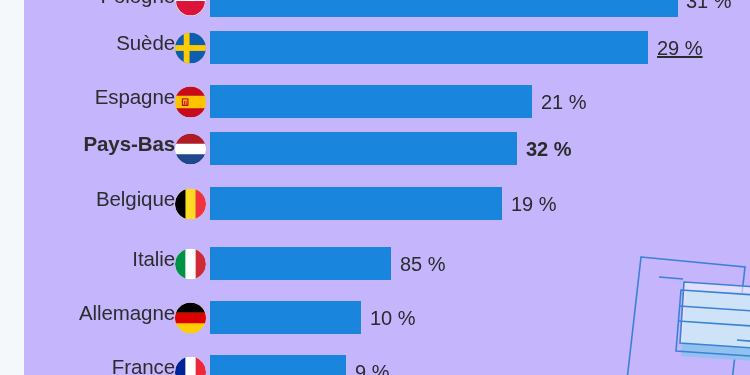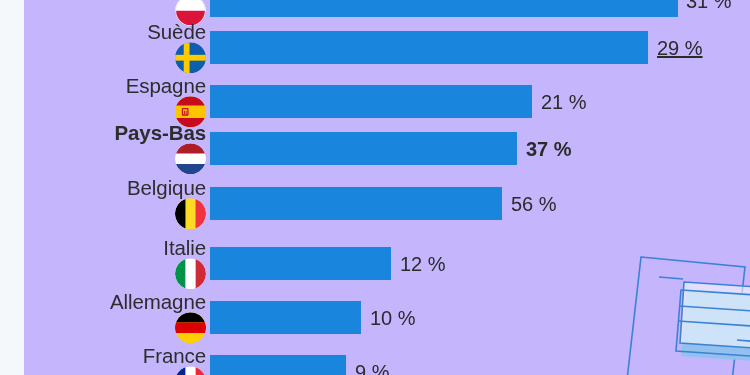--- a/index.html
+++ b/index.html
@@ -46,25 +46,24 @@
     align-items: center;
   }
 
   .row-label-zone {
     position: absolute;
     left: 0;
     top: 50%;
     transform: translateY(-50%);
     width: 182px;
     display: flex;
-    align-items: flex-end;
+    align-items: flex-start;
     justify-content: flex-end;
     padding-right: 0px;
     box-sizing: border-box;
-    flex-direction: column;
   }
 
   .country-name {
     font-size: 20.5px;
     color: #2d2d2d;
     white-space: nowrap;
     letter-spacing: -0.1px;
     line-height: 1;
   }
 
@@ -182,54 +181,54 @@
       <span class="country-name">Pays-Bas</span>
       <span class="flag">
         <svg viewBox="0 0 32 32">
             <circle cx="16" cy="16" r="16" fill="#ffffff"></circle>
             <path d="M0.9 10.7h30.2A16 16 0 0 0 16 0 16 16 0 0 0 .9 10.7z" fill="#ae1c28"></path>
             <path d="M.9 21.3h30.2A16 16 0 0 1 16 32 16 16 0 0 1 .9 21.3z" fill="#21468b"></path>
           </svg>
       </span>
     </div>
     <div class="bar" style="width:307px;"></div>
-    <span class="value" style="left:502px;">37 %</span>
+    <span class="value" style="left:502px;">32 %</span>
   </div>
 
   <div class="row" style="top:187px;padding-left:8px;">
     <div class="row-label-zone">
       <span class="country-name">Belgique</span>
       <span class="flag">
         <svg viewBox="0 0 32 32">
             <circle cx="16" cy="16" r="16" fill="#fdda24"></circle>
             <path d="M10.7 1.1A16 16 0 0 0 10.7 30.9V1.1z" fill="#000000"></path>
             <path d="M21.3 1.1a16 16 0 0 1 0 29.8V1.1z" fill="#ef3340"></path>
             <rect x="10.7" y="0" width="10.6" height="32" fill="#fdda24"></rect>
             <path d="M0 16A16 16 0 0 1 10.7 .9v30.2A16 16 0 0 1 0 16z" fill="#000000"></path>
             <path d="M32 16a16 16 0 0 1-10.7 15.1V.9A16 16 0 0 1 32 16z" fill="#ef3340"></path>
           </svg>
       </span>
     </div>
     <div class="bar" style="width:292px;"></div>
-    <span class="value" style="left:487px;">56 %</span>
+    <span class="value" style="left:487px;">19 %</span>
   </div>
 
   <div class="row" style="top:247px;">
     <div class="row-label-zone">
       <span class="country-name">Italie</span>
       <span class="flag">
         <svg viewBox="0 0 32 32">
             <circle cx="16" cy="16" r="16" fill="#ffffff"></circle>
             <path d="M0 16A16 16 0 0 1 10.7 .9v30.2A16 16 0 0 1 0 16z" fill="#009246"></path>
             <path d="M32 16a16 16 0 0 1-10.7 15.1V.9A16 16 0 0 1 32 16z" fill="#ce2b37"></path>
           </svg>
       </span>
     </div>
     <div class="bar" style="width:181px;"></div>
-    <span class="value" style="left:376px;">12 %</span>
+    <span class="value" style="left:376px;">85 %</span>
   </div>
 
   <div class="row" style="top:301px;">
     <div class="row-label-zone">
       <span class="country-name">Allemagne</span>
       <span class="flag">
         <svg viewBox="0 0 32 32">
             <circle cx="16" cy="16" r="16" fill="#ffce00"></circle>
             <path d="M0.9 10.7h30.2A16 16 0 0 0 16 0 16 16 0 0 0 .9 10.7z" fill="#000000"></path>
             <path d="M.9 10.7h30.2a16 16 0 0 1 0 10.6H.9a16 16 0 0 1 0-10.6z" fill="#dd0000"></path>

